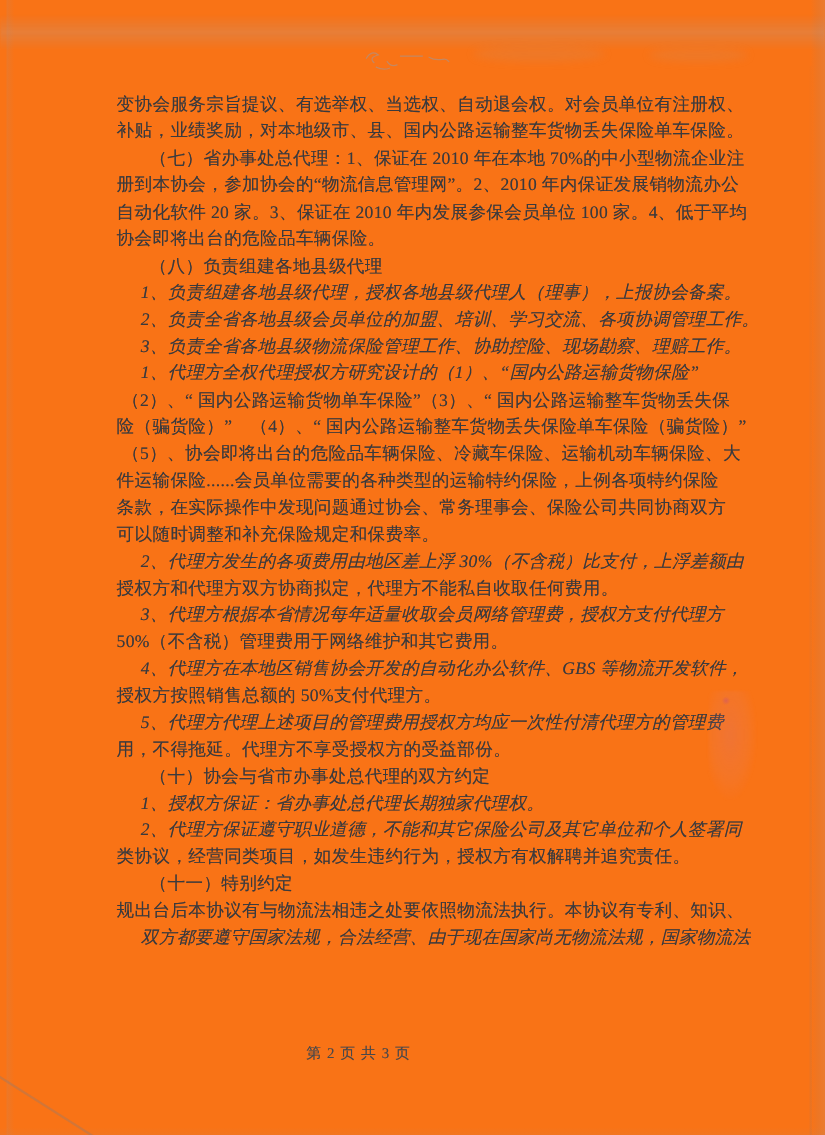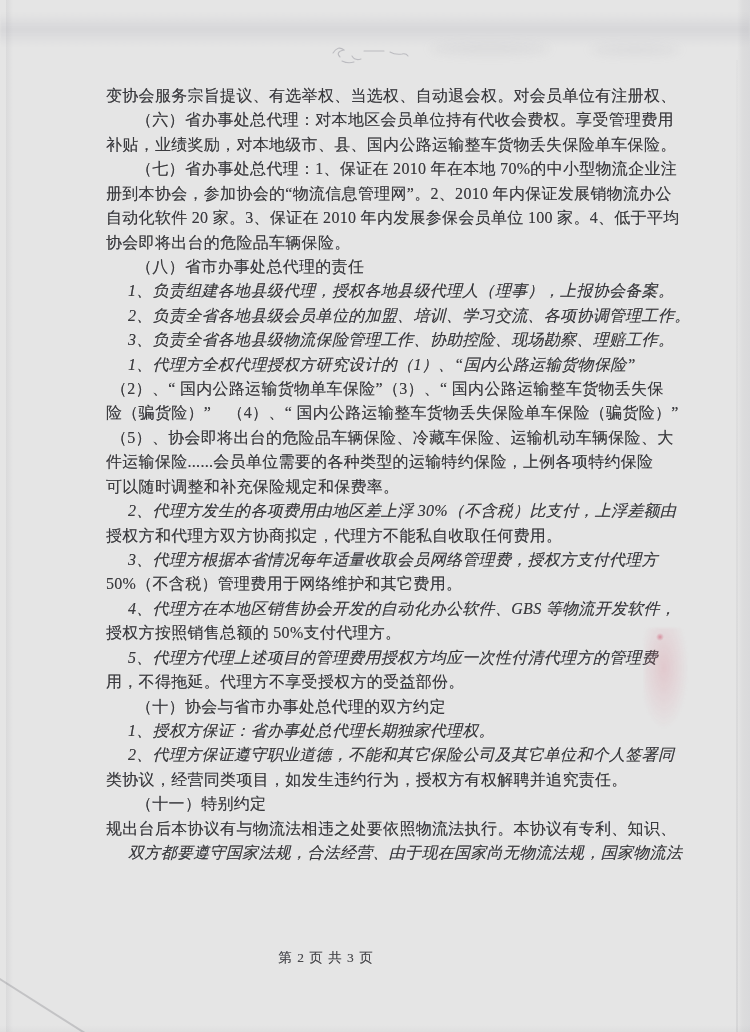--- a/index.html
+++ b/index.html
@@ -5,21 +5,21 @@
   html, body {
     margin: 0; padding: 0;
     width: 750px; height: 1032px;
     background: #ffffff;
     overflow: hidden;
     font-family: "Liberation Serif", "DejaVu Serif", serif;
   }
   .scan-page {
     position: relative;
     width: 750px; height: 1032px;
-    background: #e5e5e5;
+    background: #f97316;
   }
   
   .edge-left {
     position: absolute; left: 6px; top: 0; width: 7px; height: 100%;
     background: linear-gradient(90deg, rgba(150,150,158,0.14), rgba(150,150,158,0.0));
   }
   .edge-right {
     position: absolute; right: 0; top: 0; width: 13px; height: 100%;
     background: linear-gradient(90deg, rgba(0,0,0,0) 0%, rgba(140,140,148,0.10) 45%, rgba(160,160,170,0.17) 100%);
   }
@@ -99,35 +99,35 @@
       <path d="M5,15 q5,-8 11,-3 q-9,2 -4,7"></path>
       <path d="M24,18 q3,5 9,3"></path>
       <path d="M36,13 h20"></path>
       <path d="M62,14 q5,3 12,2 q4,-1 6,2"></path>
       <path d="M14,23 q6,3 12,1"></path>
     </g>
   </svg>
 
   <div class="text-block">
       <div class="doc-line ind-0">变协会服务宗旨提议、有选举权、当选权、自动退会权。对会员单位有注册权、</div>
-      <div class="doc-line ind-3">（六）省办事处总代理：对本地区会员单位持有代收会费权。享受管理费用</div>
       <div class="doc-line ind-0">补贴，业绩奖励，对本地级市、县、国内公路运输整车货物丢失保险单车保险。</div>
       <div class="doc-line ind-3">（七）省办事处总代理：1、保证在 2010 年在本地 70%的中小型物流企业注</div>
       <div class="doc-line ind-0">册到本协会，参加协会的“物流信息管理网”。2、2010 年内保证发展销物流办公</div>
       <div class="doc-line ind-0">自动化软件 20 家。3、保证在 2010 年内发展参保会员单位 100 家。4、低于平均</div>
       <div class="doc-line ind-0">协会即将出台的危险品车辆保险。</div>
-      <div class="doc-line ind-3">（八）省市办事处总代理的责任</div>
+      <div class="doc-line ind-3">（八）负责组建各地县级代理</div>
       <div class="doc-line ind-2">1、负责组建各地县级代理，授权各地县级代理人（理事），上报协会备案。</div>
       <div class="doc-line ind-2">2、负责全省各地县级会员单位的加盟、培训、学习交流、各项协调管理工作。</div>
       <div class="doc-line ind-2">3、负责全省各地县级物流保险管理工作、协助控险、现场勘察、理赔工作。</div>
       <div class="doc-line ind-2">1、代理方全权代理授权方研究设计的（1）、“国内公路运输货物保险”</div>
       <div class="doc-line ind-1">（2）、“ 国内公路运输货物单车保险”（3）、“ 国内公路运输整车货物丢失保</div>
       <div class="doc-line ind-0">险（骗货险）”　（4）、“ 国内公路运输整车货物丢失保险单车保险（骗货险）”</div>
       <div class="doc-line ind-1">（5）、协会即将出台的危险品车辆保险、冷藏车保险、运输机动车辆保险、大</div>
       <div class="doc-line ind-0">件运输保险......会员单位需要的各种类型的运输特约保险，上例各项特约保险</div>
+      <div class="doc-line ind-0">条款，在实际操作中发现问题通过协会、常务理事会、保险公司共同协商双方</div>
       <div class="doc-line ind-0">可以随时调整和补充保险规定和保费率。</div>
       <div class="doc-line ind-2">2、代理方发生的各项费用由地区差上浮 30%（不含税）比支付，上浮差额由</div>
       <div class="doc-line ind-0">授权方和代理方双方协商拟定，代理方不能私自收取任何费用。</div>
       <div class="doc-line ind-2">3、代理方根据本省情况每年适量收取会员网络管理费，授权方支付代理方</div>
       <div class="doc-line ind-0">50%（不含税）管理费用于网络维护和其它费用。</div>
       <div class="doc-line ind-2">4、代理方在本地区销售协会开发的自动化办公软件、GBS 等物流开发软件，</div>
       <div class="doc-line ind-0">授权方按照销售总额的 50%支付代理方。</div>
       <div class="doc-line ind-2">5、代理方代理上述项目的管理费用授权方均应一次性付清代理方的管理费</div>
       <div class="doc-line ind-0">用，不得拖延。代理方不享受授权方的受益部份。</div>
       <div class="doc-line ind-3">（十）协会与省市办事处总代理的双方约定</div>

